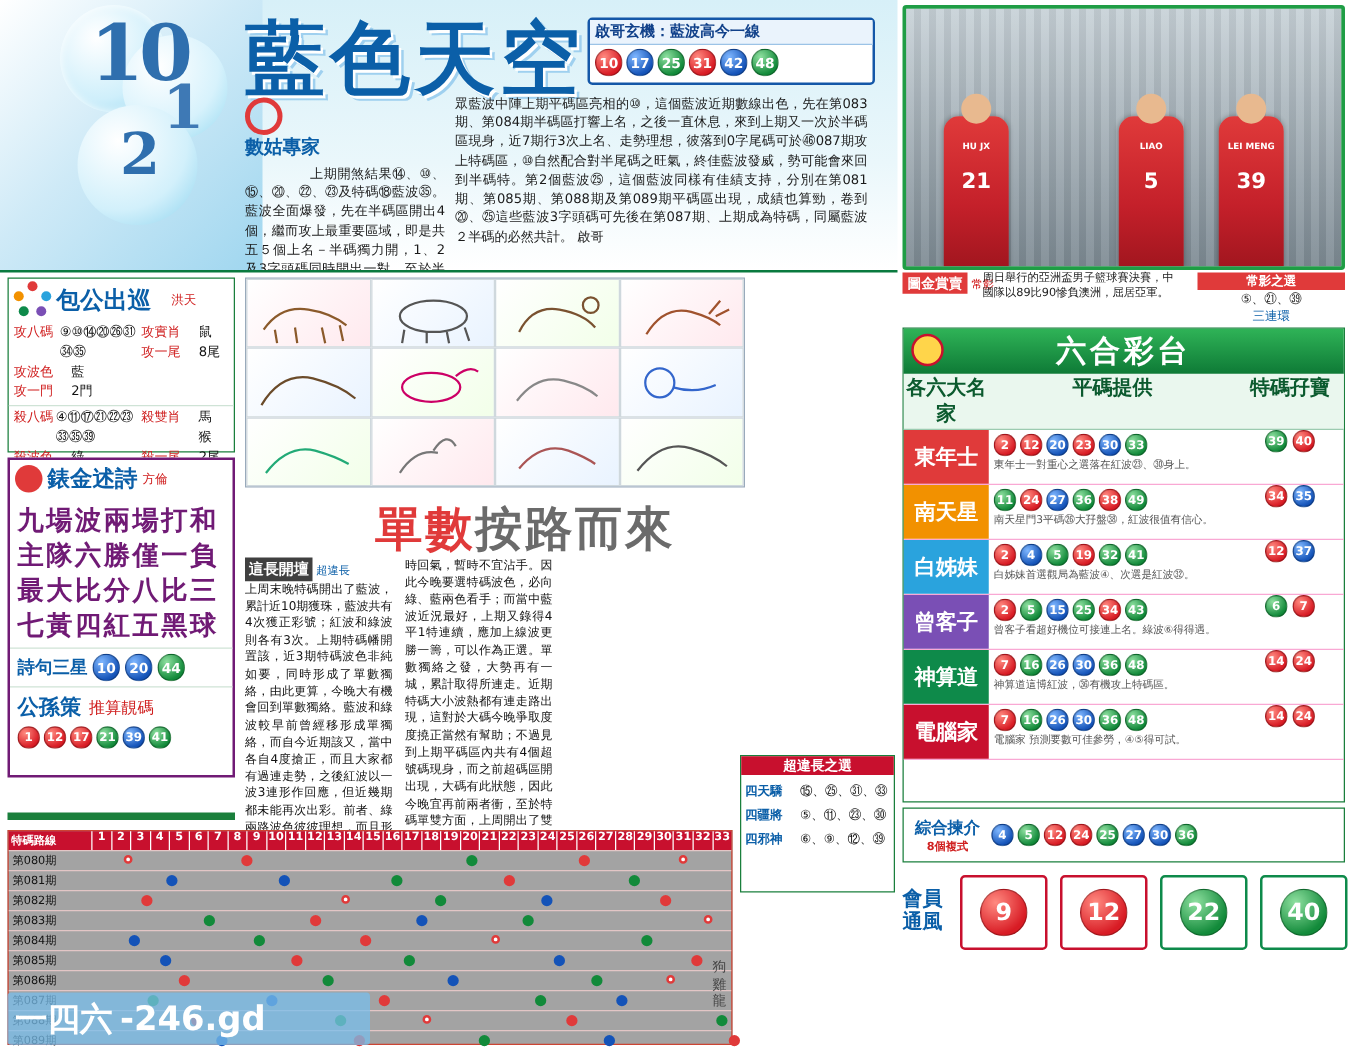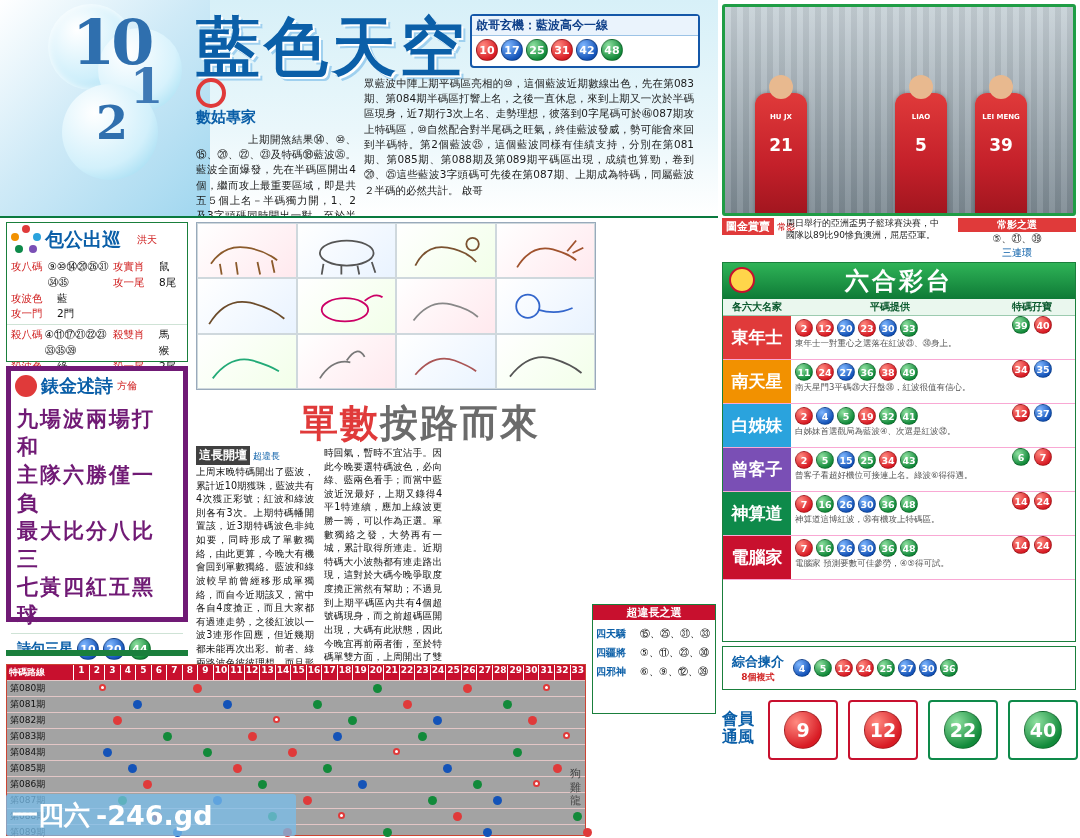--- a/index.html
+++ b/index.html
@@ -96,21 +96,21 @@
 
   
   .card { position:absolute; background:#fff; }
   .baogong { left:6px; top:222px; width:182px; height:140px; border:1px solid #1a7f3c; }
   .bg-title { font-size:19px; font-weight:bold; color:#0b5fa8; font-family:"DejaVu Serif","Liberation Serif",serif;}
   .bg-sub { font-size:10px; color:#d02020;margin-left:12px; }
   .kv { display:flex; font-size:10.5px; line-height:1.5; }
   .kv .k { color:#d02020; width:46px; }
   .kv .v { color:#111; }
 
-  .poem { left:6px; top:366px; width:182px; height:256px; border:5px solid #701a75; }
+  .poem { left:6px; top:366px; width:182px; height:256px; border:2px solid #701a75; }
   .poem-title { font-size:18px; font-weight:bold; color:#0b5fa8; font-family:"DejaVu Serif","Liberation Serif",serif; }
   .poem-line { font-size:21px; font-weight:bold; color:#701a75; font-family:"DejaVu Serif","Liberation Serif",serif; letter-spacing:2px; }
   .poem-row { display:flex; align-items:center; gap:4px; }
   .gs-title { font-size:17px; font-weight:bold; color:#0b5fa8; }
 
   
   .animals {
     position:absolute; left:196px; top:222px; width:400px; height:168px;
     border:1px solid #9ab; background:#fff;
   }
@@ -167,21 +167,21 @@
   .righttab {
     position:absolute; left:722px; top:262px; width:354px; height:380px;
     border:1px solid #1a7f3c; background:#fff;
   }
   .rt-title {
     height:36px; background:linear-gradient(180deg,#2fb357,#0e7a36);
     color:#fff; font-weight:bold; font-size:24px; display:flex; align-items:center; justify-content:center;
     font-family:"DejaVu Serif","Liberation Serif",serif; letter-spacing:3px;
     position:relative;
   }
-  .rt-subhead { display:flex; font-size:10px; background:#eaf7ee; border-bottom:1px solid #9ccbb0; }
+  .rt-subhead { display:flex; font-size:16px; background:#eaf7ee; border-bottom:1px solid #9ccbb0; }
   .rt-subhead div { text-align:center; padding:1px 0; color:#0b5a2e; font-weight:bold;}
   .w-name { width:68px; }
   .w-mid  { flex:1; }
   .w-spec { width:86px; }
   .rrow { display:flex; border-bottom:1px solid #f9a8d4; align-items:flex-start; min-height:44px; }
   .rname {
     width:68px; text-align:center; font-size:17px; font-weight:bold; color:#fff;
     font-family:"DejaVu Serif","Liberation Serif",serif; align-self:stretch;
     display:flex; align-items:center; justify-content:center;
   }

